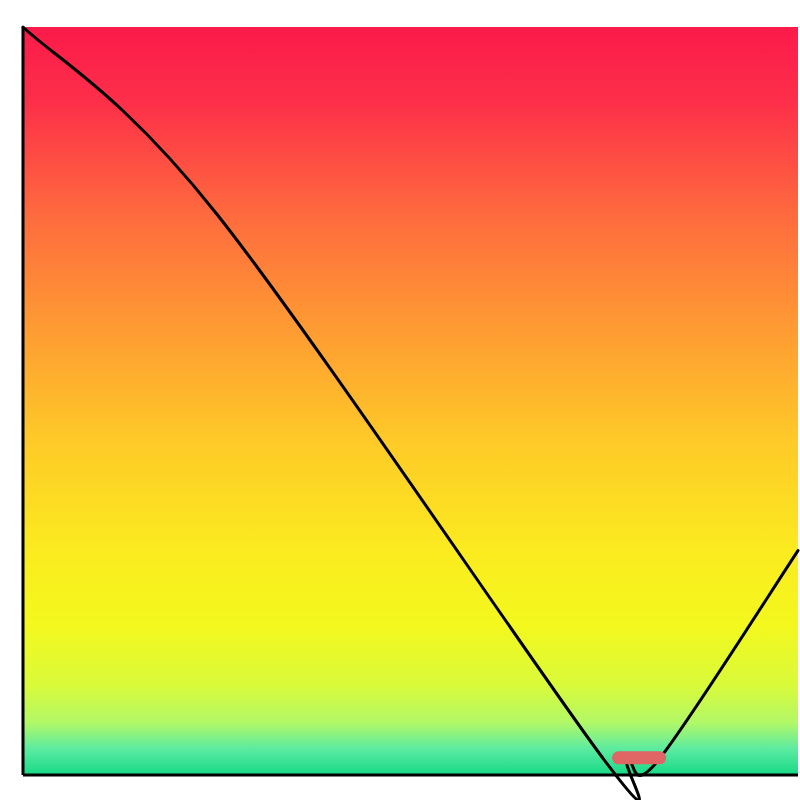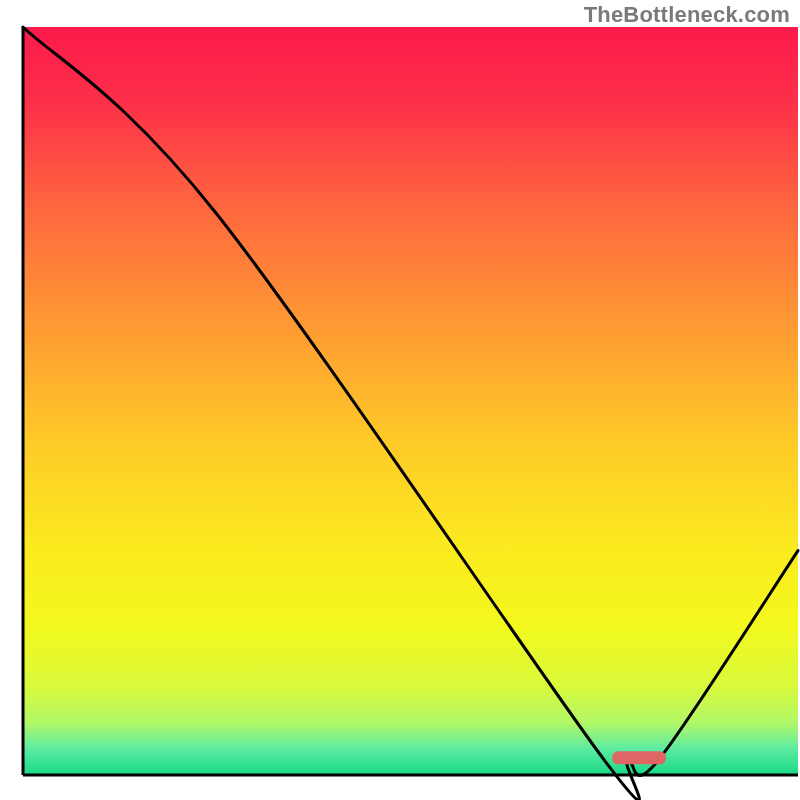--- a/index.html
+++ b/index.html
@@ -26,21 +26,20 @@
     letter-spacing: 0.2px;
   }
   svg {
     display: block;
   }
 </style>
 </head>
 <body>
 
 <div class="container">
-  <div class="watermark">TheBottleneck.com</div>
 
   <svg id="chart-svg" width="800" height="800" viewBox="0 0 800 800">
     <defs>
       <linearGradient id="bg-grad" x1="0" y1="0" x2="0" y2="1">
           <stop offset="0%" stop-color="#fb1a4a"></stop>
           <stop offset="10%" stop-color="#fd2f49"></stop>
           <stop offset="25%" stop-color="#fe6a3e"></stop>
           <stop offset="40%" stop-color="#fe9a33"></stop>
           <stop offset="55.00000000000001%" stop-color="#fec928"></stop>
           <stop offset="70%" stop-color="#fbeb1f"></stop>

